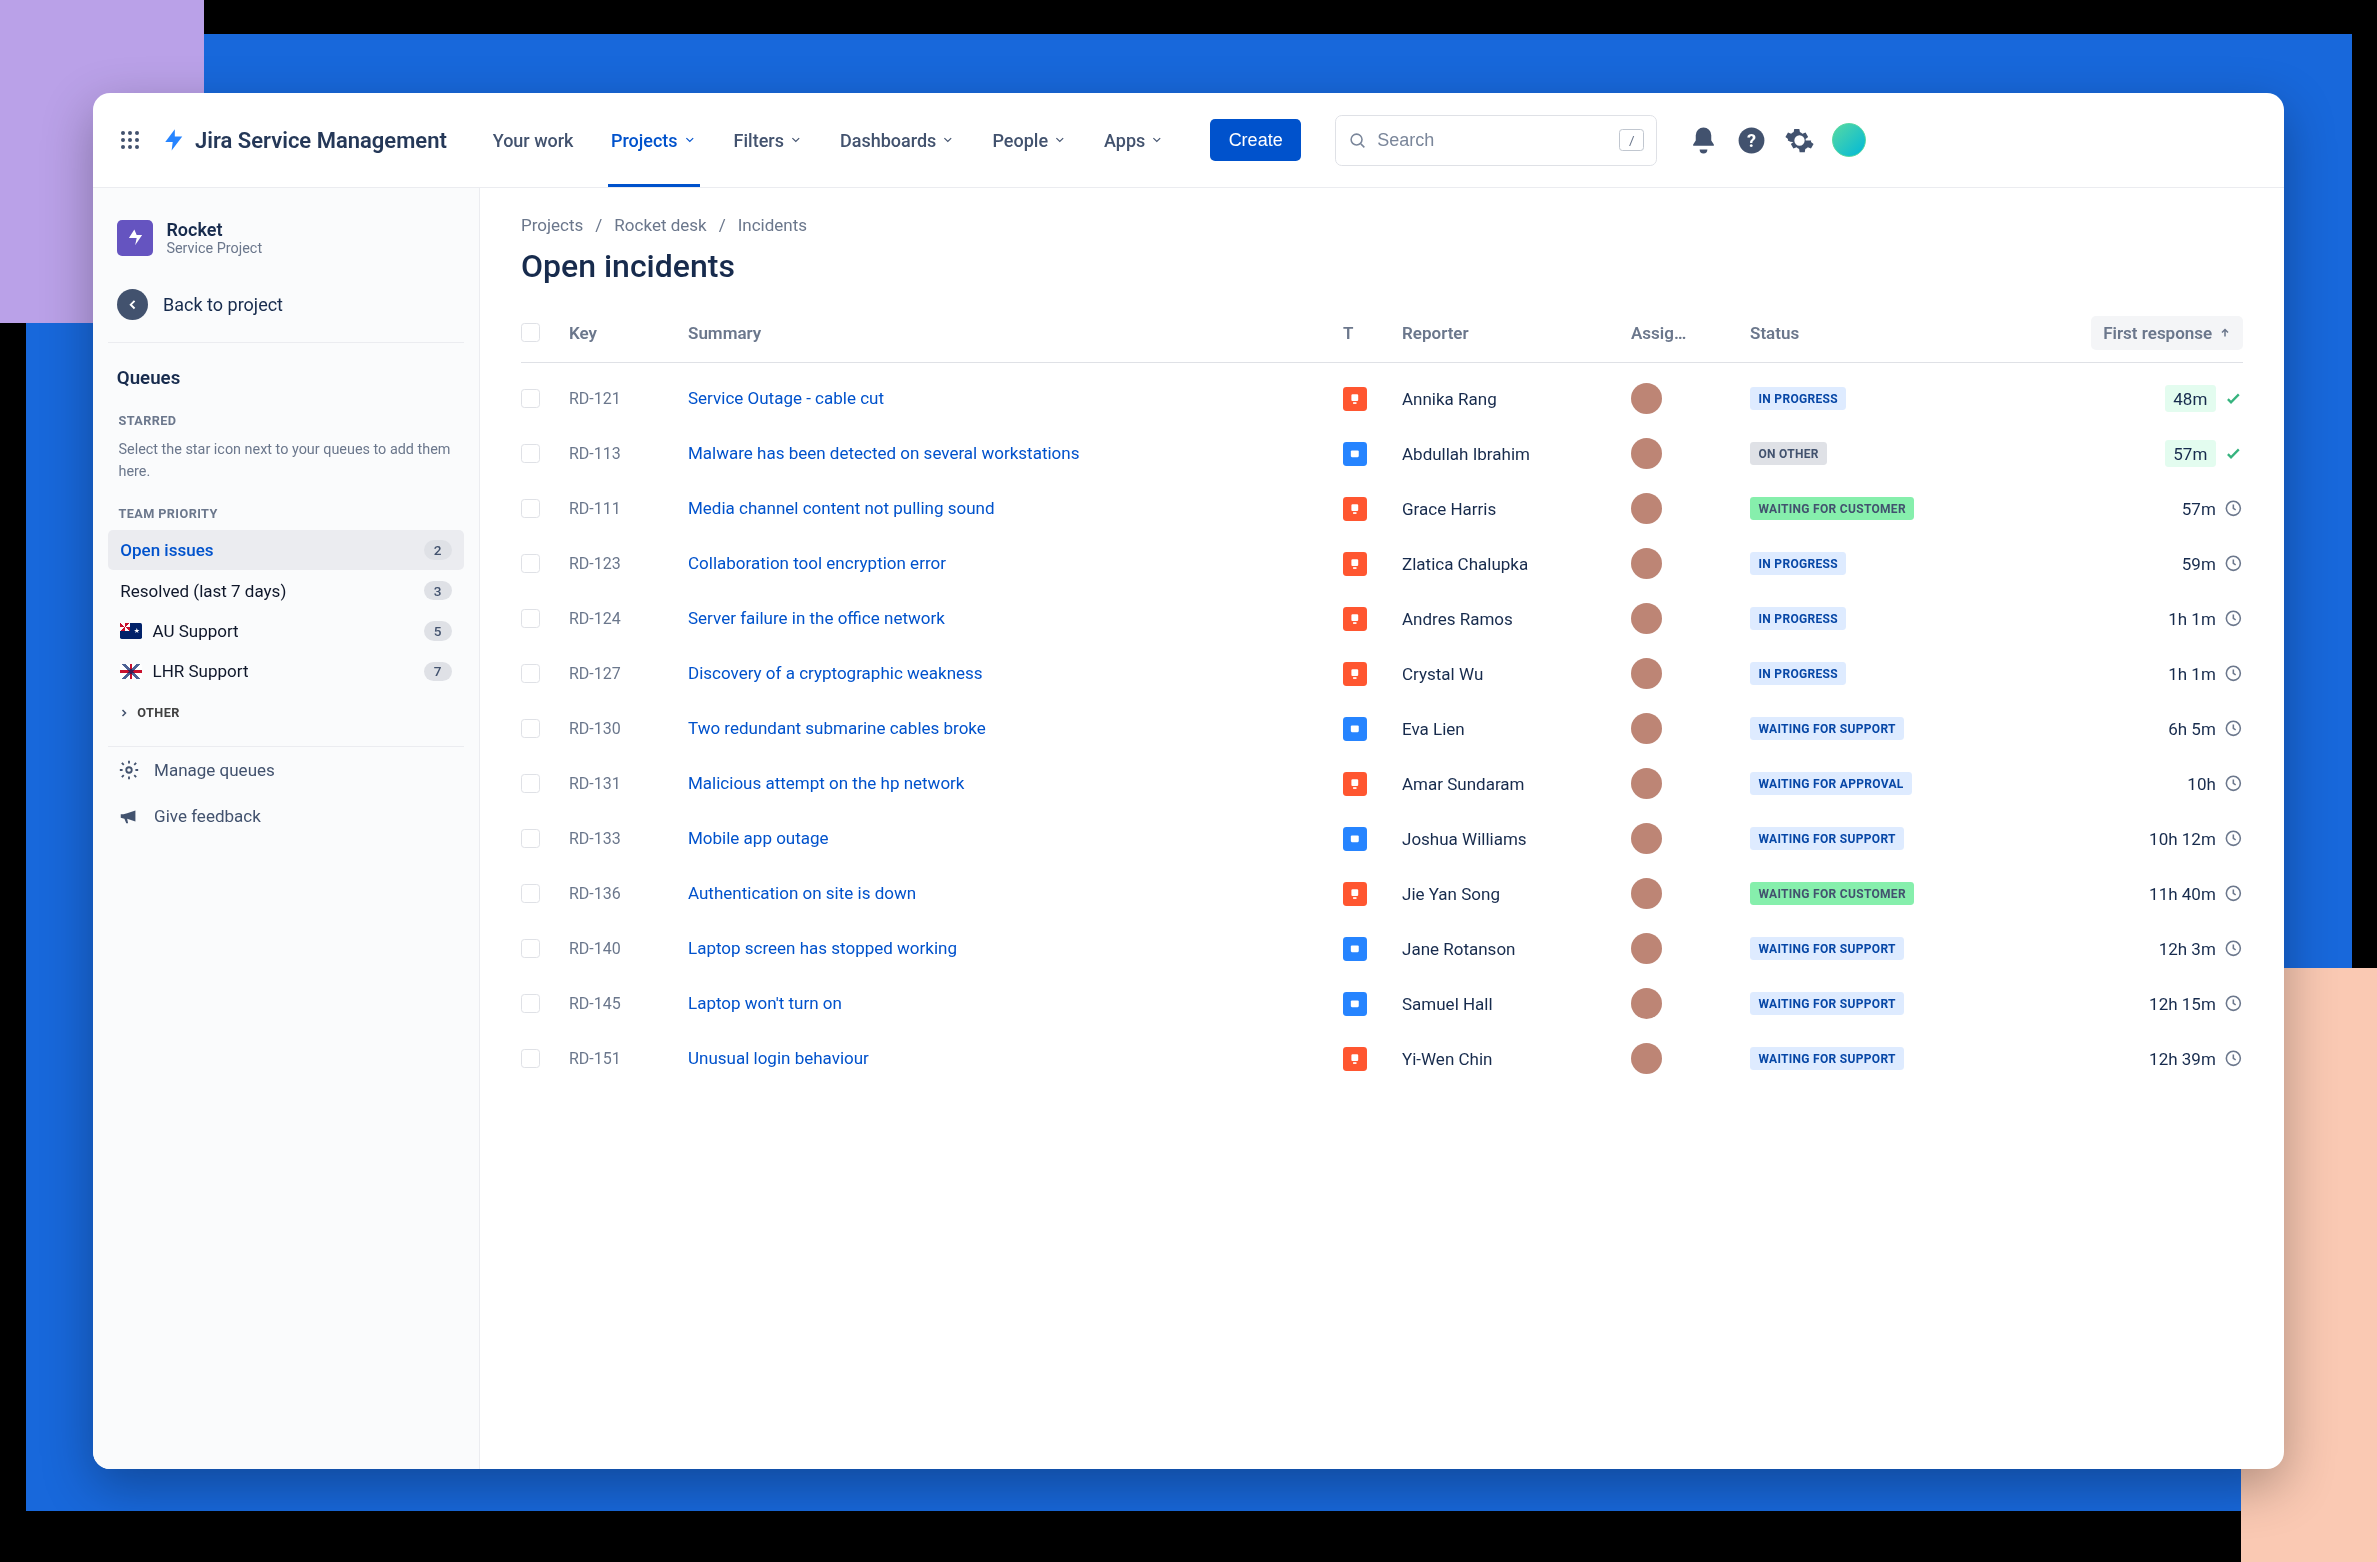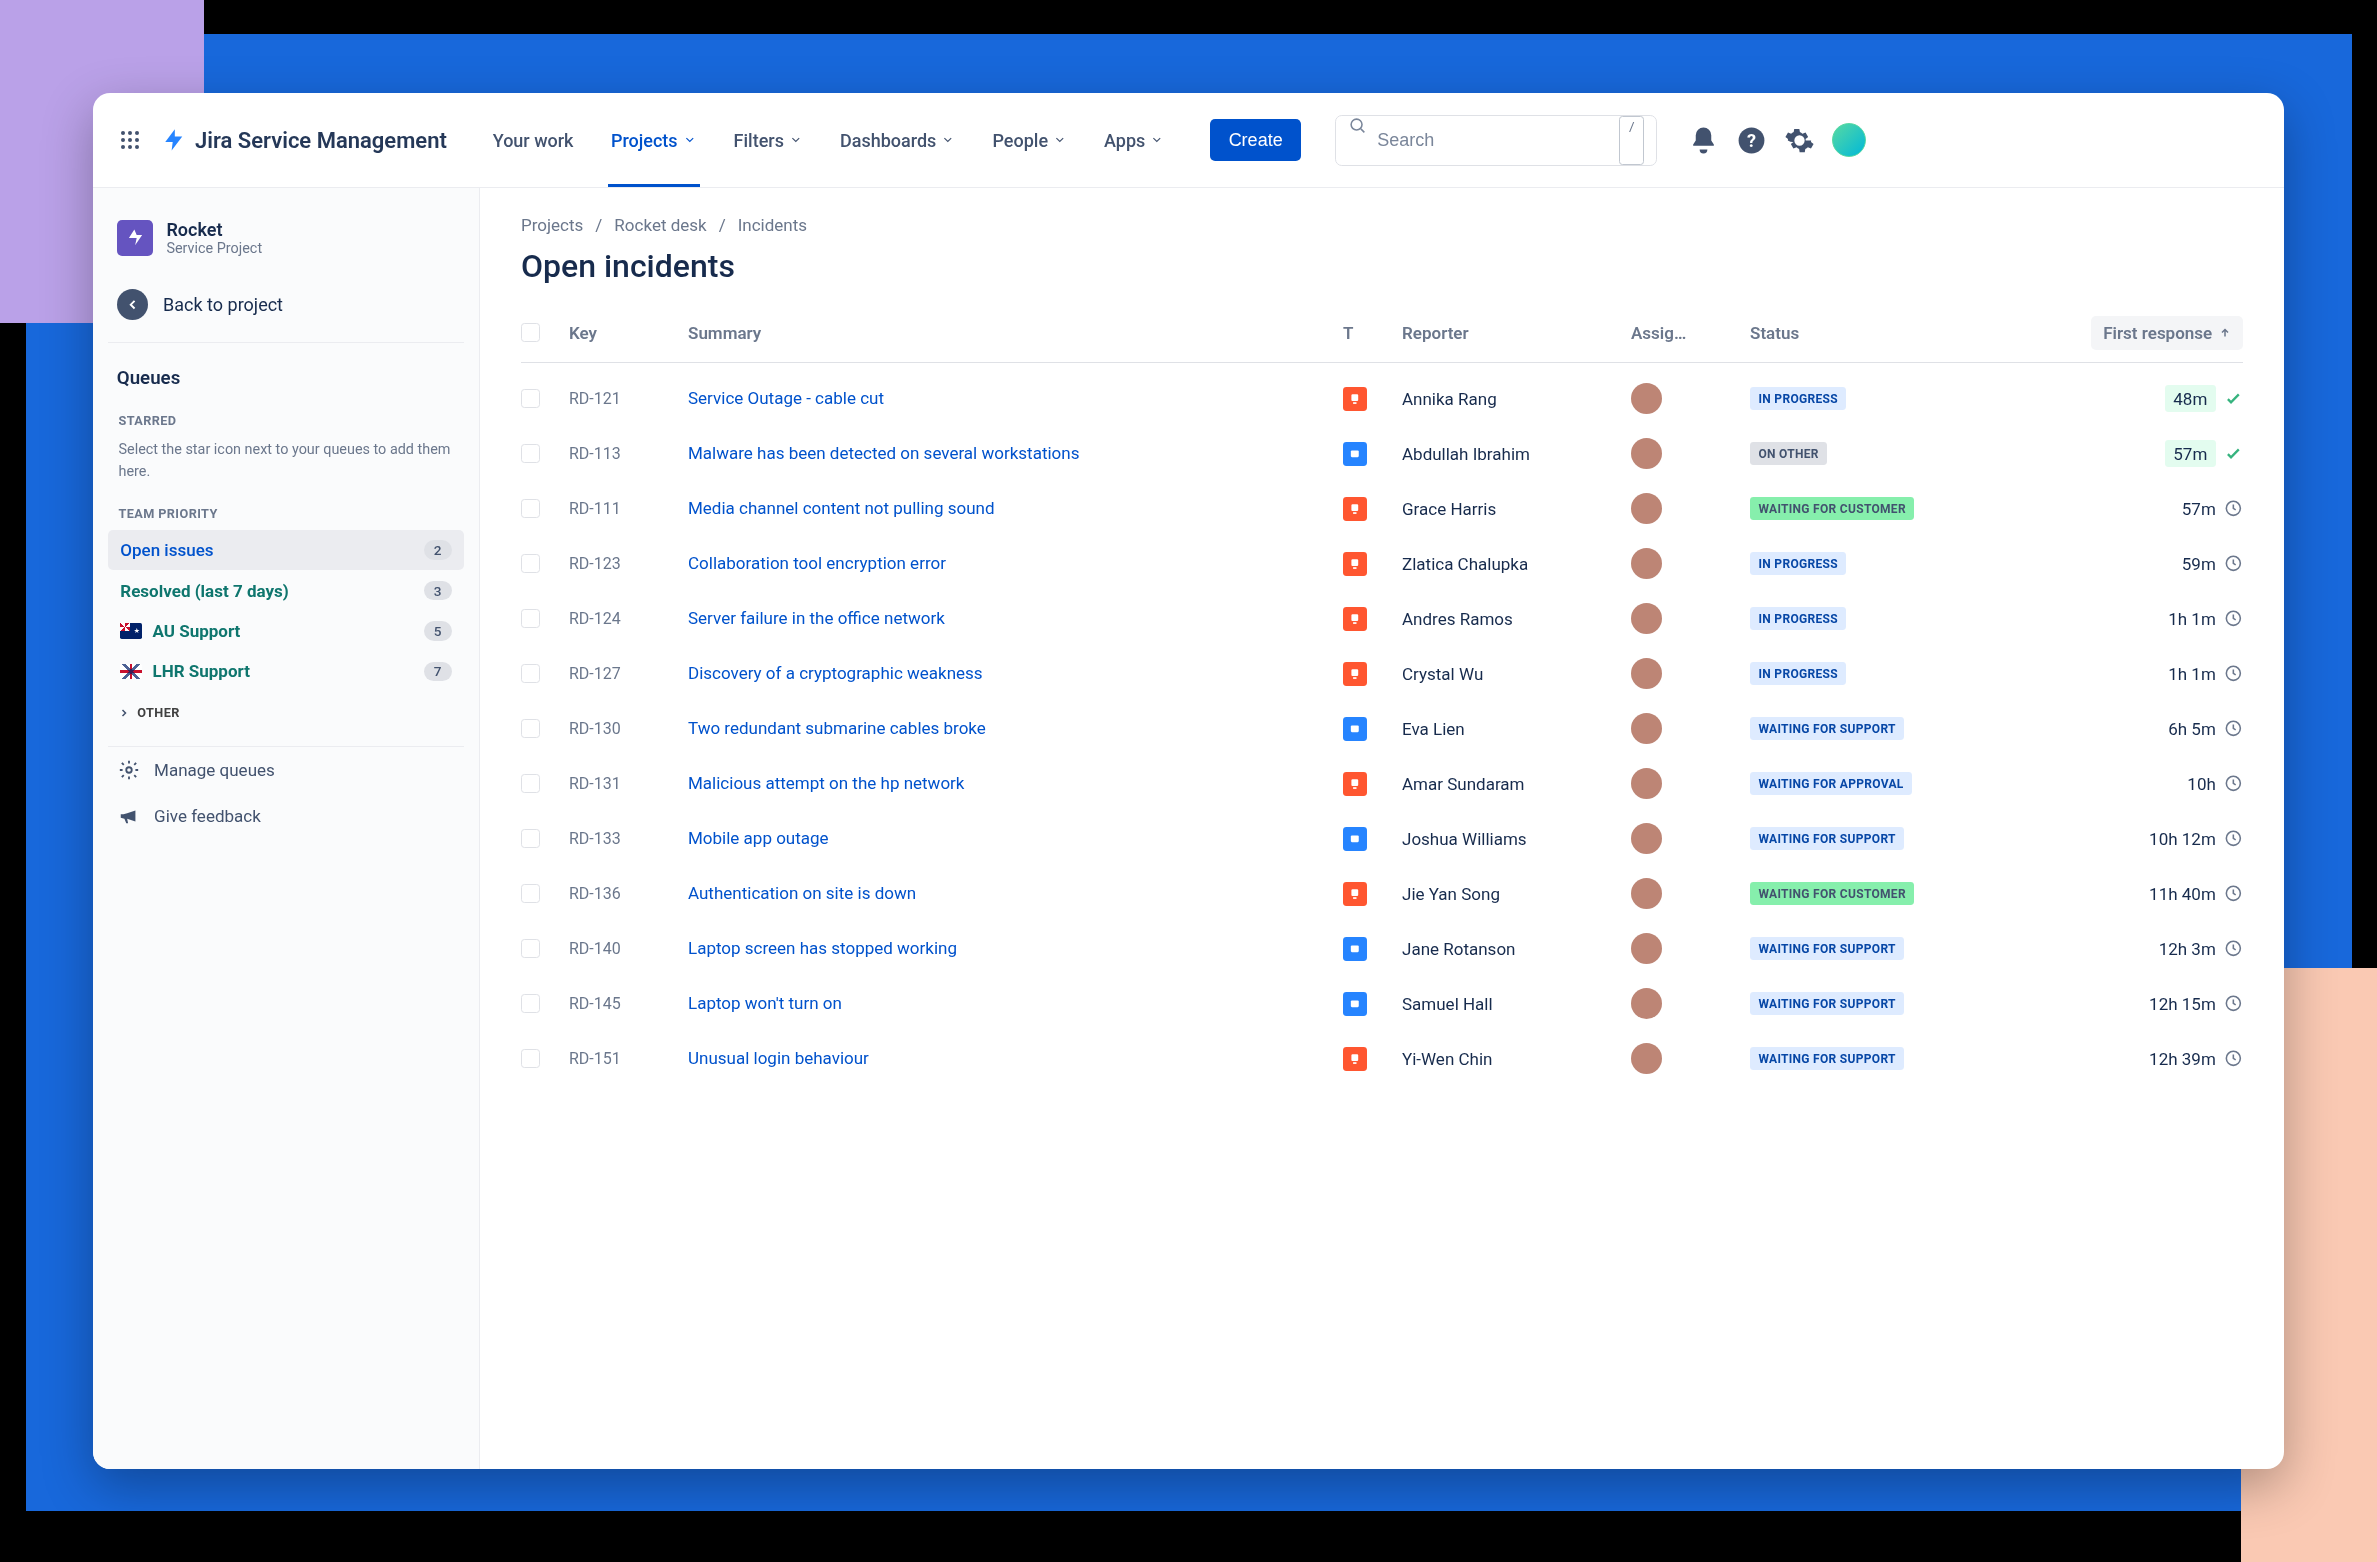--- a/index.html
+++ b/index.html
@@ -118,20 +118,21 @@
   padding: 10.2px 18.7px;
   cursor: pointer;
 }
 .search-box {
   margin-left: 20.4px;
   flex: 0 0 306px;
   height: 51px;
   border: 1.7px solid #DFE1E6;
   border-radius: 6.8px;
   display: flex;
+  align-items: center;
   padding: 0 12px;
   gap: 10.2px;
   color: #7A869A;
 }
 .search-box input {
   border: none;
   outline: none;
   font-size: 18px;
   flex: 1;
   color: #42526E;
@@ -251,22 +252,21 @@
 .queue-item.active {
   background: #EBECF0;
 }
 .queue-item.active .queue-label {
   color: #0052CC;
   font-weight: 500;
 }
 .queue-label {
   flex: 1;
   font-size: 17px;
-  color: #0f766e;
-  font-weight: bold;
+  color: #0f172a;
 }
 .queue-badge {
   background: #DFE1E6;
   color: #42526E;
   font-size: 13.6px;
   font-weight: 500;
   border-radius: 10.2px;
   padding: 1.7px 10.2px;
   min-width: 24px;
   text-align: center;

